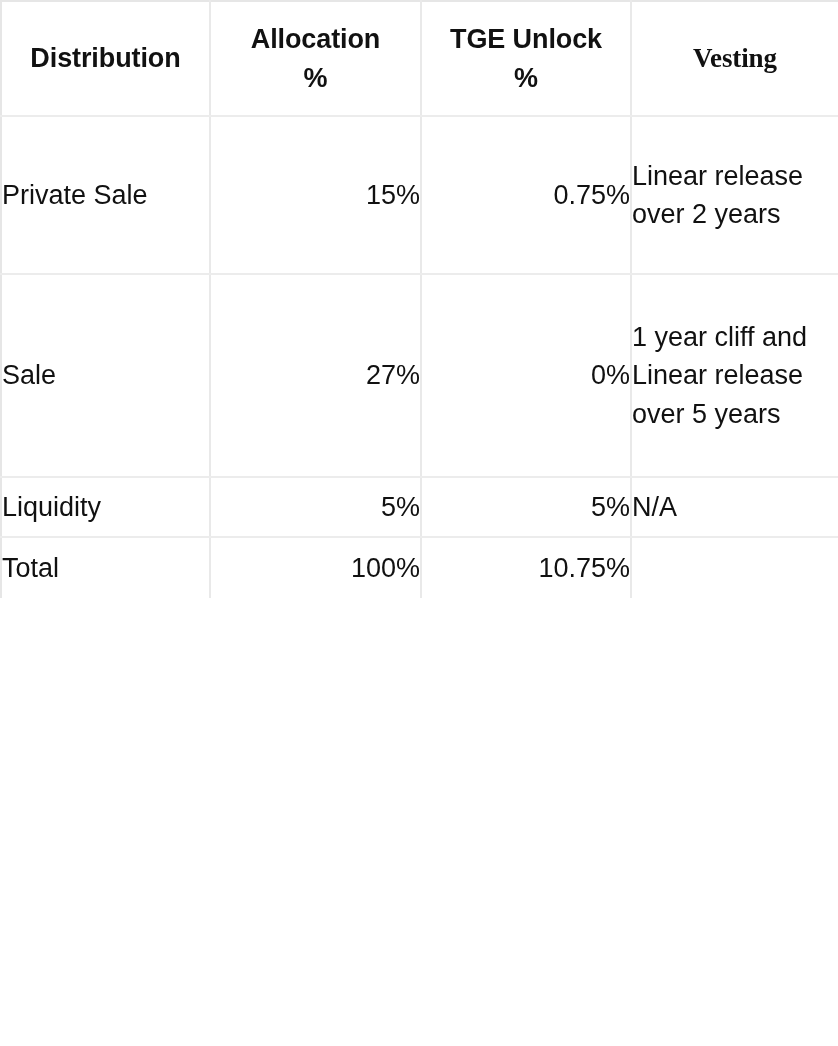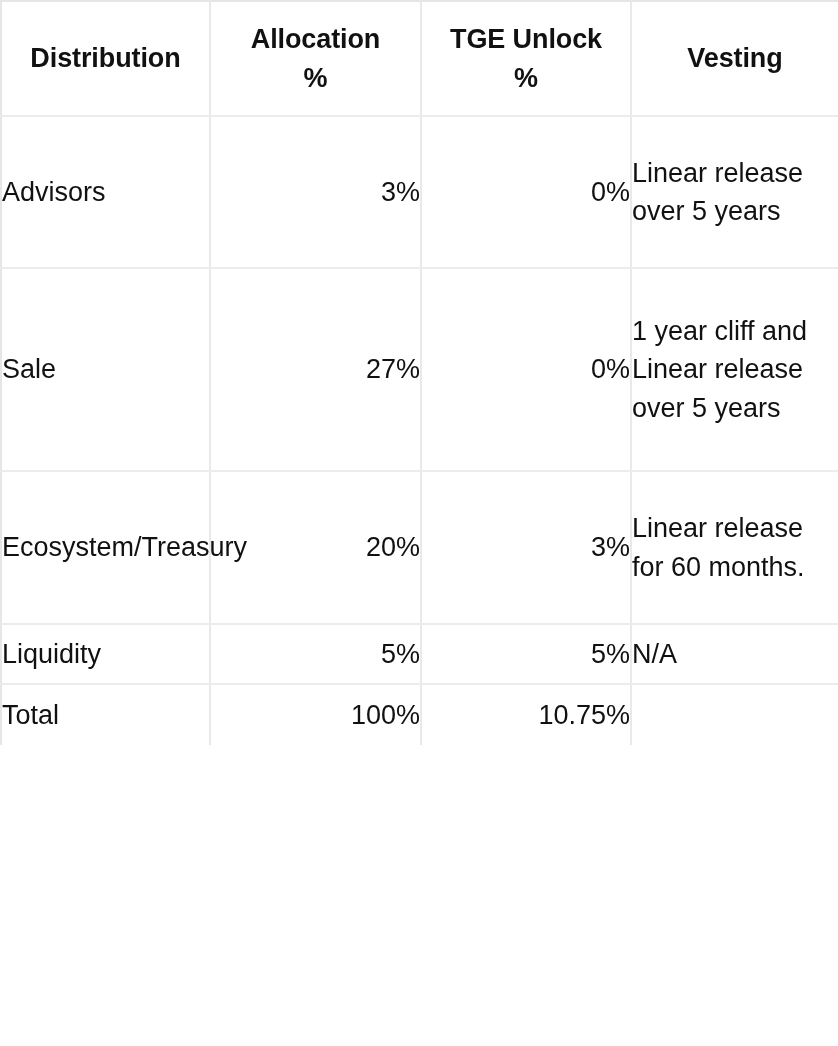--- a/index.html
+++ b/index.html
@@ -52,21 +52,21 @@
     font-weight: 700;
     text-align: center;
     height: 105px;
     padding: 4px 14px;
     letter-spacing: -0.1px;
     font-size: 27px;
   }
   th.h-dist  { text-align: left;   padding-left: 10px; }
   th.h-alloc { text-align: center; margin-left: 32px; }
   th.h-tge   { text-align: center; margin-left: 17px; }
-  th.h-vest  { text-align: center; }
+  th.h-vest  { text-align: center; font-family: Liberation Serif, serif; }
 
   
   td.cell-dist {
     text-align: left;
     padding: 6px 10px 6px 10px;
   }
   td.cell-alloc,
   td.cell-tge {
     text-align: right;
     padding: 6px 14px 6px 10px;
@@ -101,37 +101,31 @@
     </colgroup>
     <thead>
       <tr>
         <th class="h-dist">Distribution</th>
         <th class="h-alloc"><span>Allocation</span><br><span>%</span></th>
         <th class="h-tge"><span>TGE Unlock</span><br><span>%</span></th>
         <th class="h-vest">Vesting</th>
       </tr>
     </thead>
     <tbody>
-      <tr class="r-1">
-        <td class="cell-dist">Advisors</td>
-        <td class="cell-alloc">3%</td>
-        <td class="cell-tge">0%</td>
-        <td class="cell-vest">Linear release over 5 years</td>
+      <tr class="r-0">
+        <td class="cell-dist">Private Sale</td>
+        <td class="cell-alloc">15%</td>
+        <td class="cell-tge">0.75%</td>
+        <td class="cell-vest">Linear release over 2 years</td>
       </tr>
       <tr class="r-2">
         <td class="cell-dist">Sale</td>
         <td class="cell-alloc">27%</td>
         <td class="cell-tge">0%</td>
         <td class="cell-vest">1 year cliff and Linear release over 5 years</td>
-      </tr>
-      <tr class="r-3">
-        <td class="cell-dist">Ecosystem/Treasury</td>
-        <td class="cell-alloc">20%</td>
-        <td class="cell-tge">3%</td>
-        <td class="cell-vest">Linear release for 60 months.</td>
       </tr>
       <tr class="r-5">
         <td class="cell-dist">Liquidity</td>
         <td class="cell-alloc">5%</td>
         <td class="cell-tge">5%</td>
         <td class="cell-vest">N/A</td>
       </tr>
       <tr class="r-6">
         <td class="cell-dist">Total</td>
         <td class="cell-alloc">100%</td>

